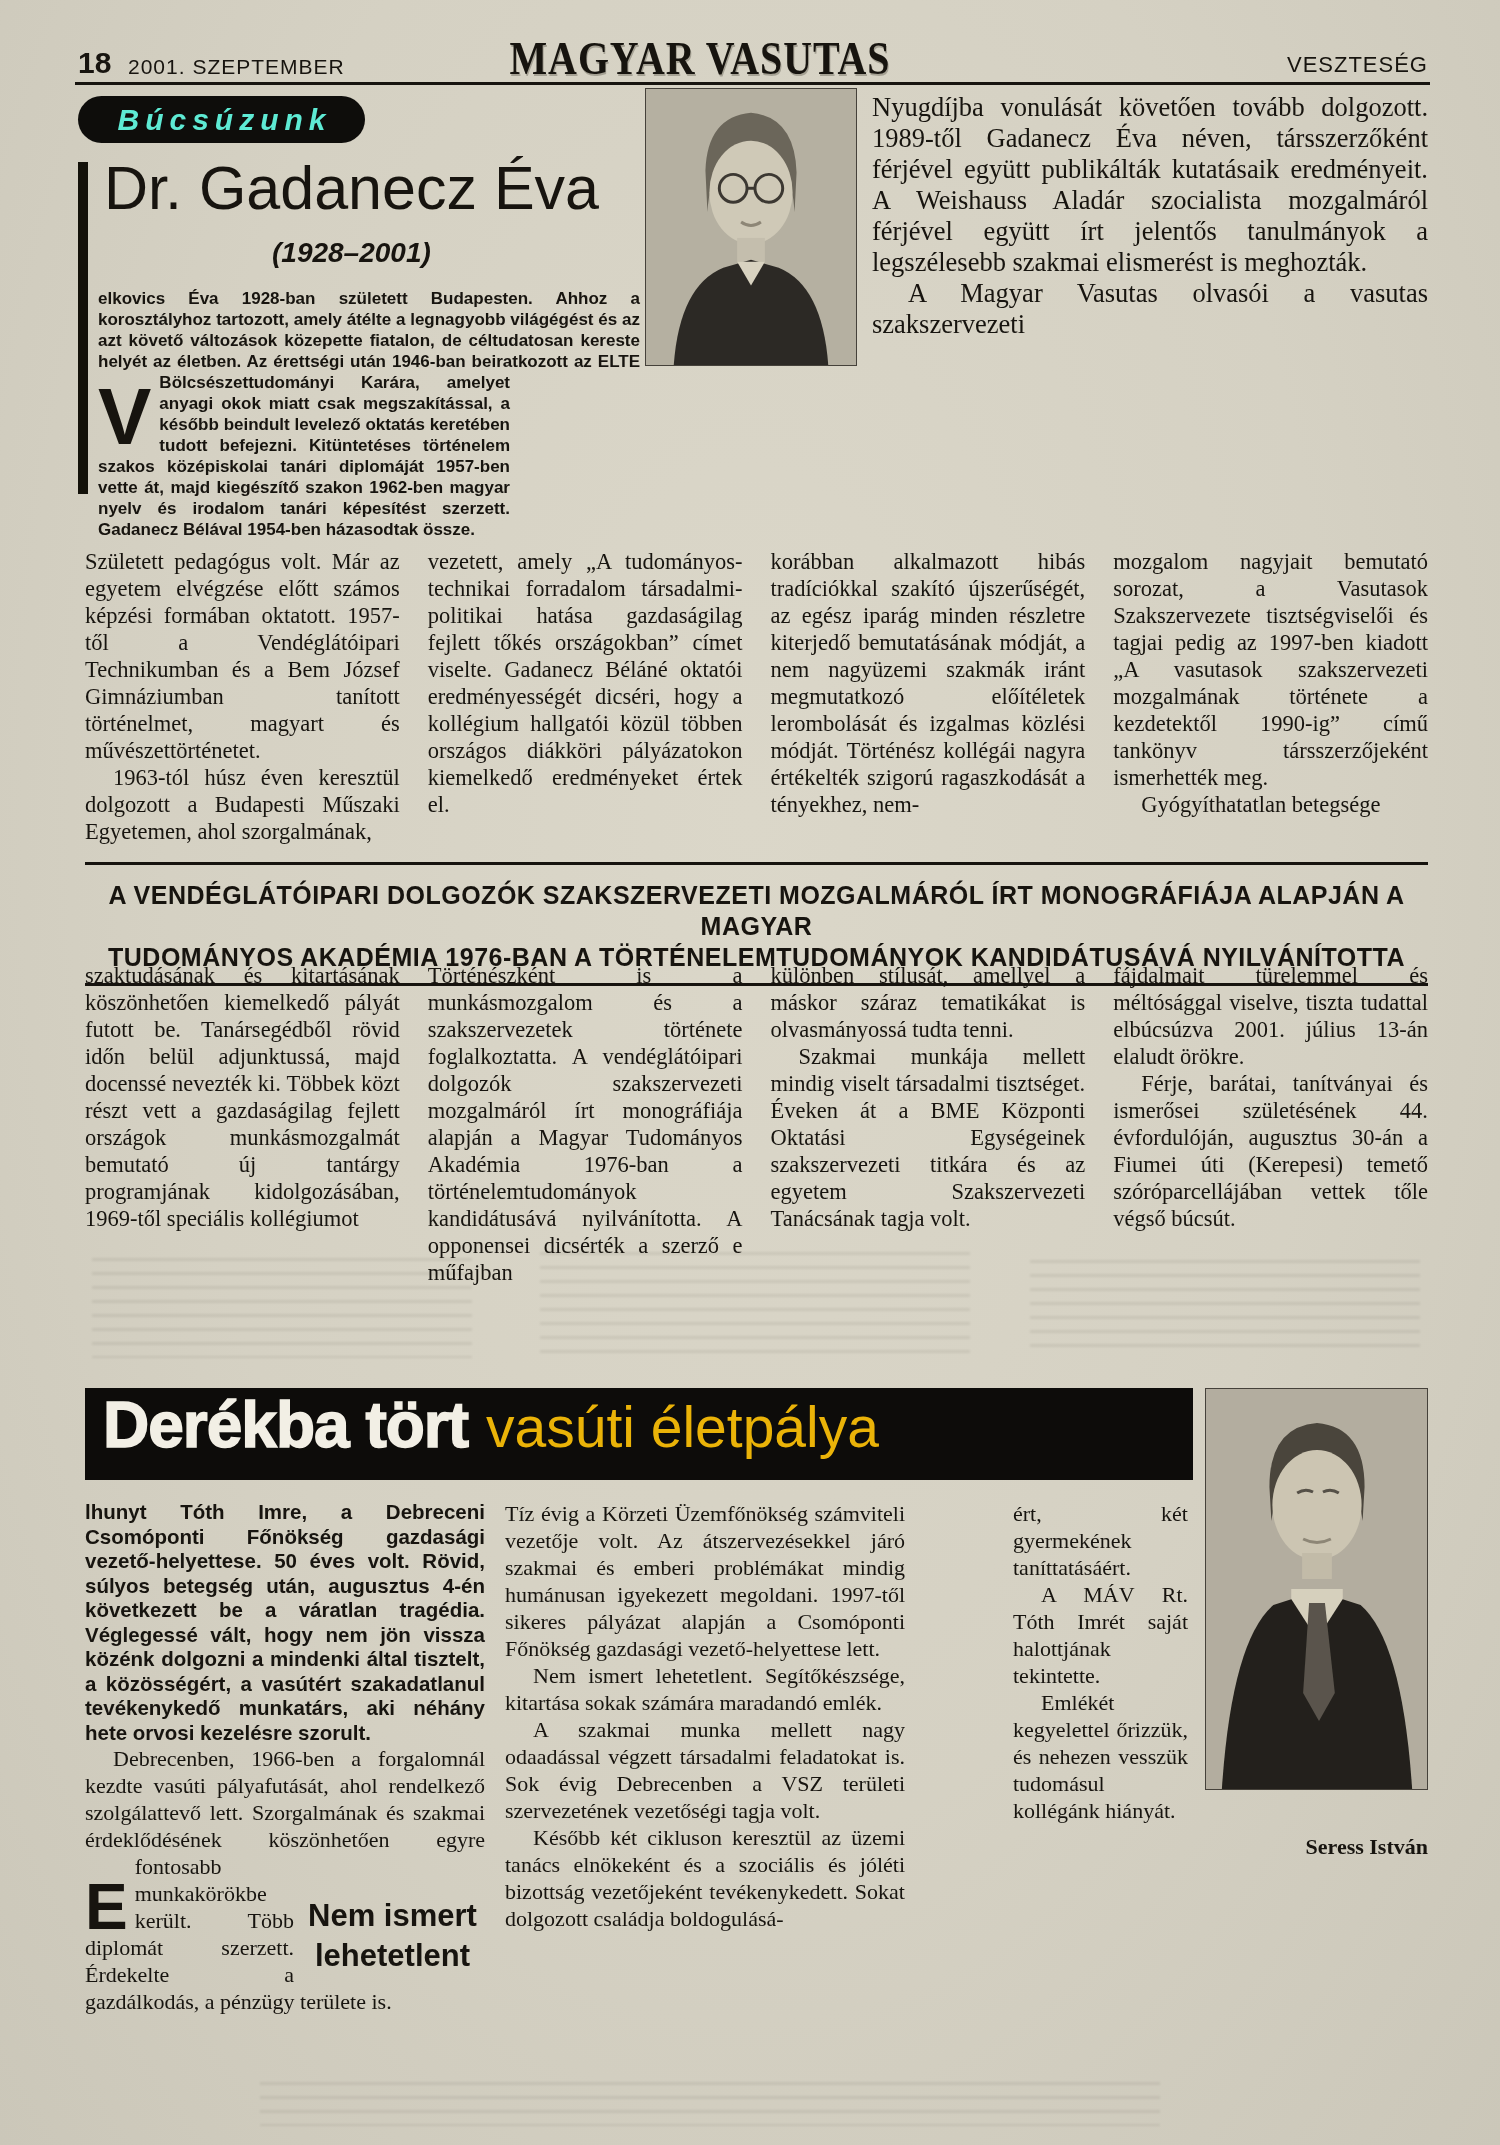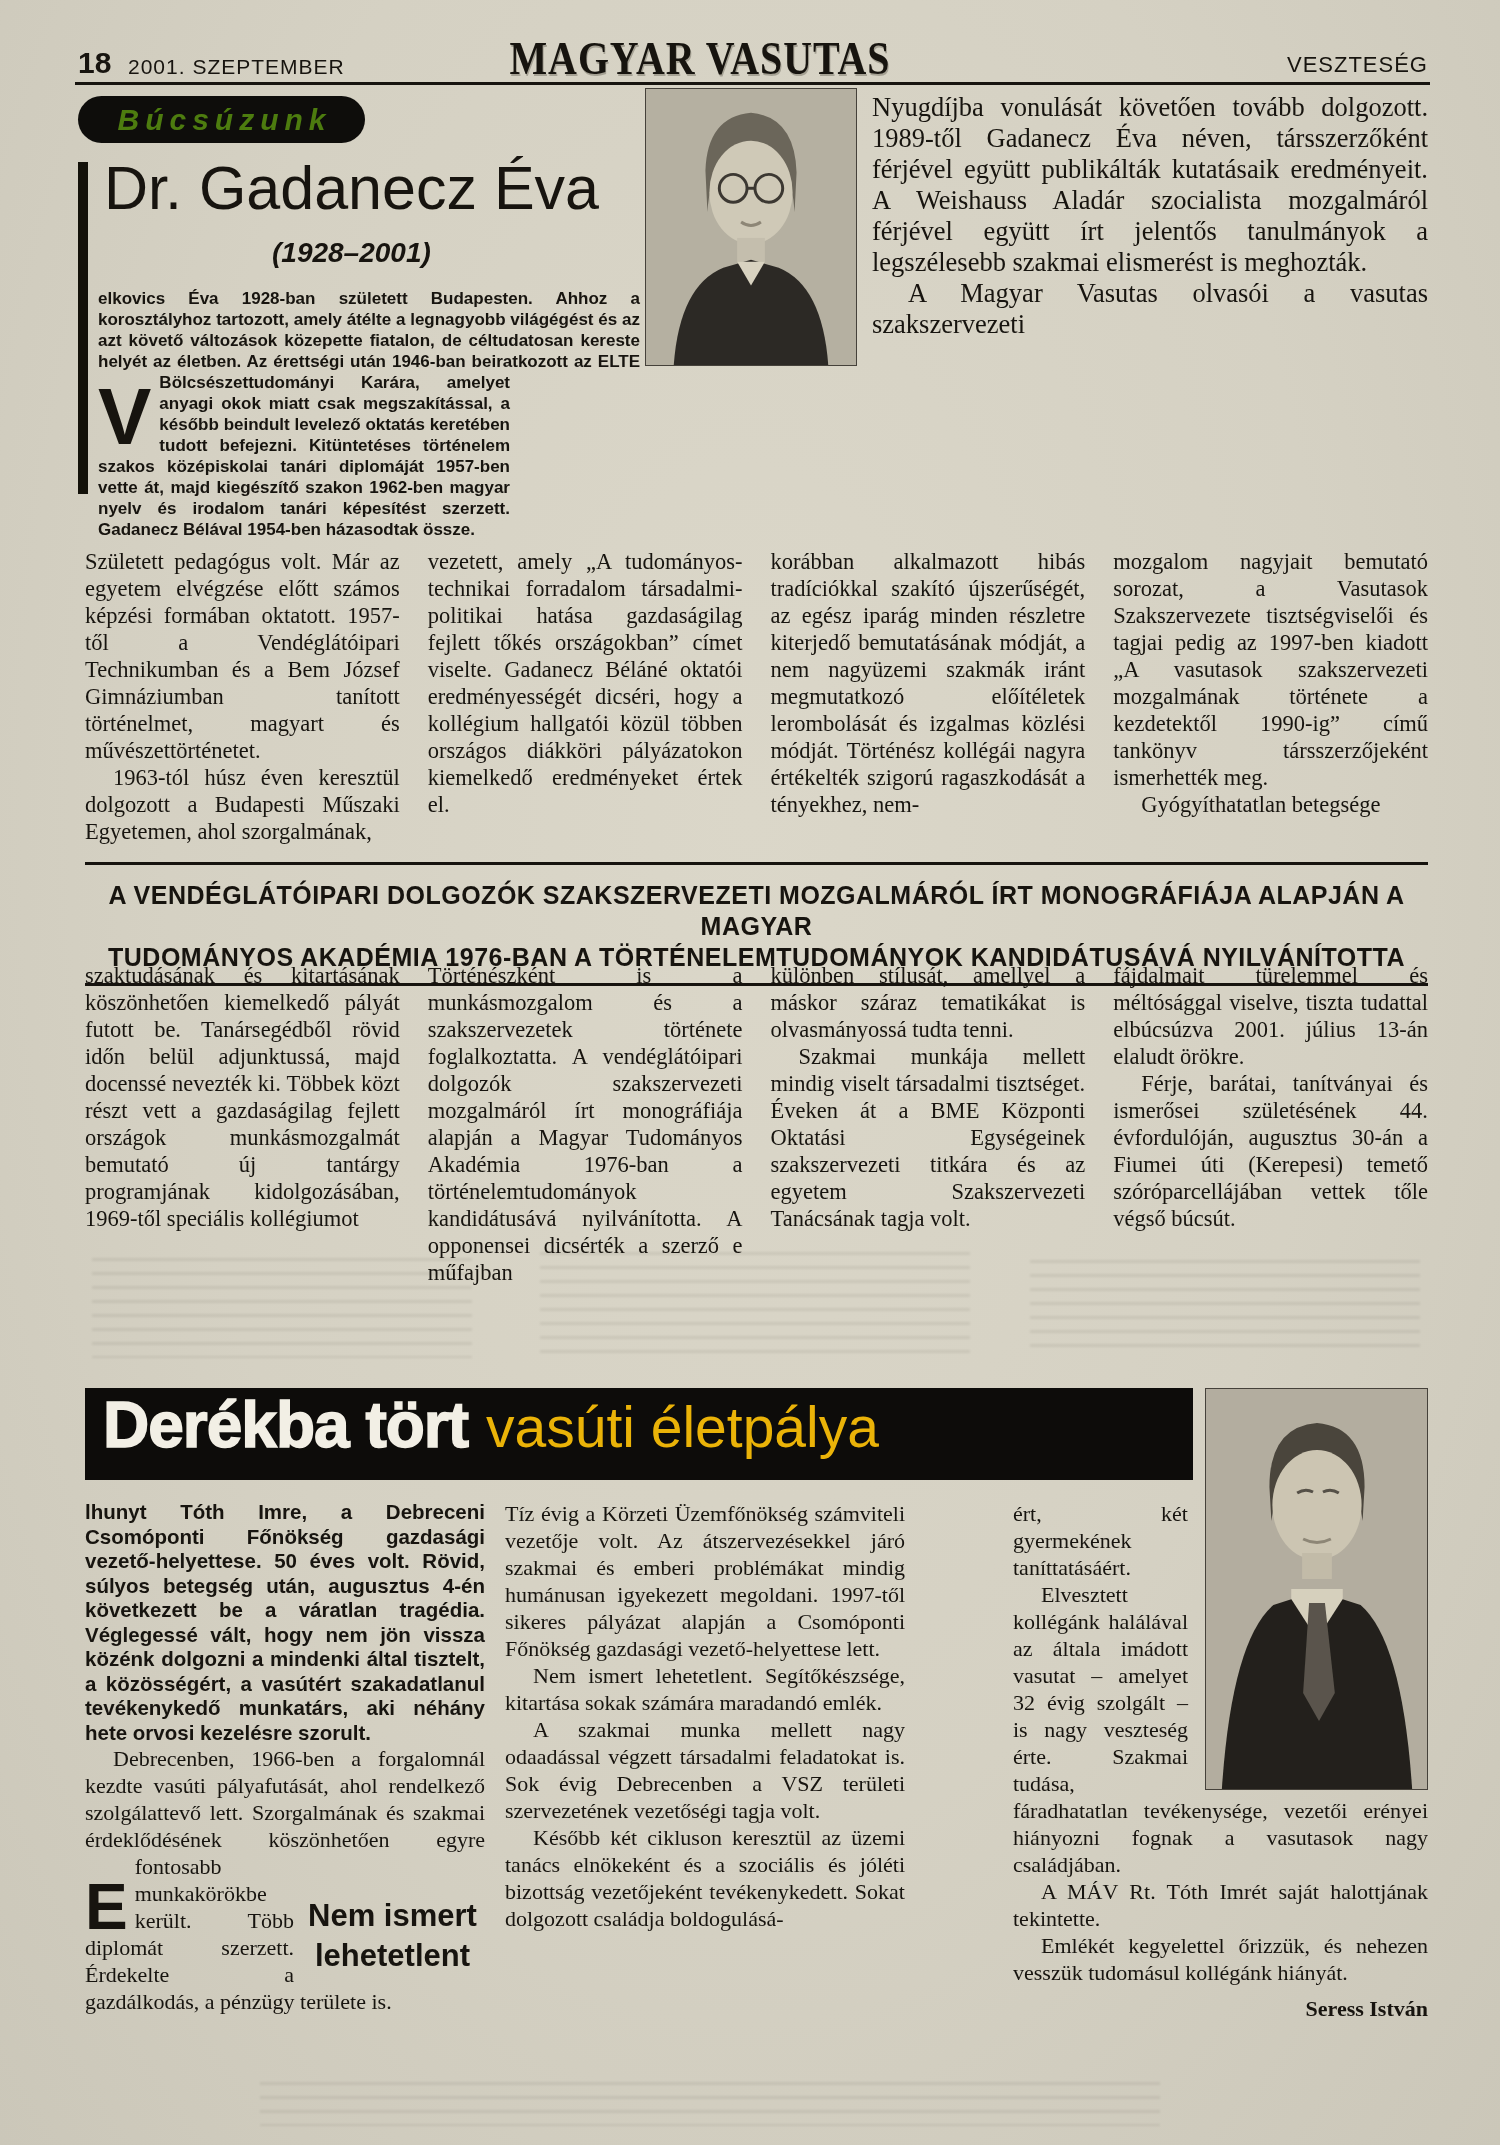--- a/index.html
+++ b/index.html
@@ -14,21 +14,21 @@
   .hdr-rule { position:absolute; left:75px; right:70px; top:82px; border-top:3px solid #17140f; }
   .pagenum { position:absolute; left:78px; top:48px; font:700 30px/30px "Liberation Sans", sans-serif; }
   .issue-date { position:absolute; left:128px; top:56px; font:400 21px/21px "Liberation Sans", sans-serif; letter-spacing:1px; }
   .masthead { position:absolute; left:700px; top:38px; transform:translateX(-50%) scale(.95,1.1);
     font:700 42px/42px "Liberation Serif", serif; letter-spacing:1px; white-space:nowrap;
     text-shadow:1px 1px 0 rgba(20,15,5,.25); }
   .section-label { position:absolute; right:72px; top:54px; font:400 22px/22px "Liberation Sans", sans-serif; letter-spacing:1px; }
 
   
   .badge { position:absolute; left:78px; top:96px; width:287px; height:47px; background:#0e0d0b; border-radius:24px;
-    display:flex; align-items:center; justify-content:center; color:#4d7c0f;
+    display:flex; align-items:center; justify-content:center; color:#5eead4;
     font:italic 700 30px/30px "Liberation Sans", sans-serif; letter-spacing:6px; padding-left:6px; }
   .leftbar { position:absolute; left:78px; top:162px; width:10px; height:332px; background:#131109; }
   .a1-title { position:absolute; left:104px; top:156px; font:400 61px/64px "Liberation Sans", sans-serif; white-space:nowrap; }
   .a1-years { position:absolute; left:272px; top:238px; font:italic 700 28px/30px "Liberation Sans", sans-serif; }
 
   
   .photo1 { position:absolute; left:645px; top:88px; width:212px; height:278px; border:1px solid #45413a; background:#b9b4a5; }
   .photo1 svg, .photo2 svg { display:block; width:100%; height:100%; }
 
   
@@ -205,19 +205,18 @@
   <div class="a2-col a2-col2">
     <p>Tíz évig a Körzeti Üzemfőnökség számviteli vezetője volt. Az átszervezésekkel járó szakmai és emberi problémákat mindig humánusan igyekezett megoldani. 1997-től sikeres pályázat alapján a Csomóponti Főnökség gazdasági vezető-helyettese lett.</p>
     <p>Nem ismert lehetetlent. Segítőkészsége, kitartása sokak számára maradandó emlék.</p>
     <p>A szakmai munka mellett nagy odaadással végzett társadalmi feladatokat is. Sok évig Debrecenben a VSZ területi szervezetének vezetőségi tagja volt.</p>
     <p>Később két cikluson keresztül az üzemi tanács elnökeként és a szociális és jóléti bizottság vezetőjeként tevékenykedett. Sokat dolgozott családja boldogulásá-</p>
   </div>
 
   <div class="a2-col a2-col3">
     <span class="photospace"></span>
     <p>ért, két gyermekének taníttatásáért.</p>
-    <p>Elvesztett kollégánk halálával az általa imádott vasutat – amelyet 32 évig szolgált – is nagy veszteség érte. Szakmai tudása, fáradhatatlan tevékenysége, vezetői erényei hiányozni fognak a vasutasok nagy családjában.</p>
     <p>A MÁV Rt. Tóth Imrét saját halottjának tekintette.</p>
     <p>Emlékét kegyelettel őrizzük, és nehezen vesszük tudomásul kollégánk hiányát.</p>
     <div class="signature">Seress István</div>
   </div>
 
 </div>
 
 </body></html>

